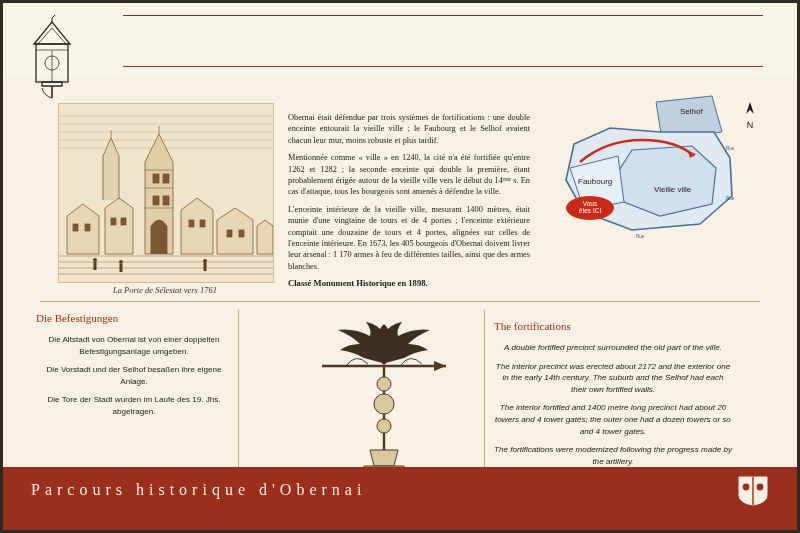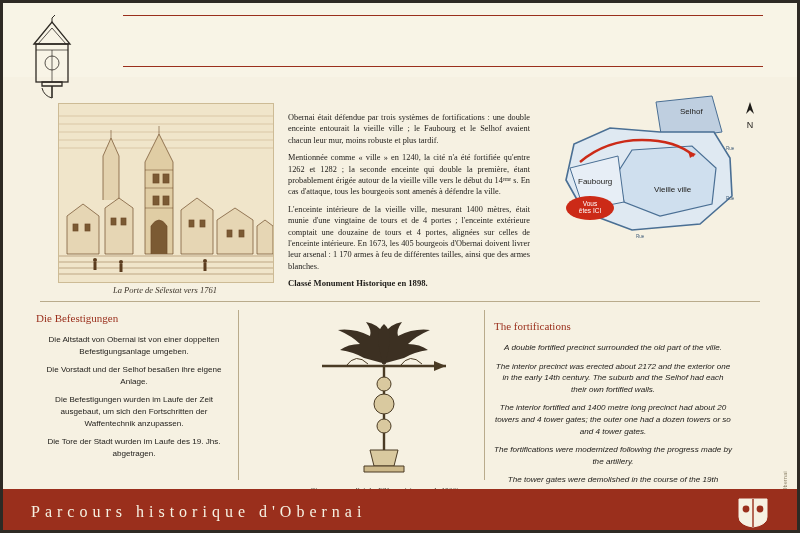--- a/index.html
+++ b/index.html
@@ -206,21 +206,21 @@
     font-size: 7.5px;
     color: #3a3228;
   }
 
   
   .footer {
     position: absolute;
     left: 3px;
     right: 3px;
     bottom: 3px;
-    height: 41px;
+    height: 63px;
     background: #9a2f1c;
     color: #f6f1e2;
   }
   .footer-text {
     position: absolute;
     left: 28px;
     top: 14px;
     font-family: "Liberation Serif", serif;
     font-size: 16px;
     letter-spacing: 5px;
@@ -374,21 +374,20 @@
 
   <div class="hr-main"></div>
   <div class="vline-l"></div>
   <div class="vline-r"></div>
 
   <div class="de-col">
     <div class="col-head">Die Befestigungen</div>
     <div class="body">
       <p>Die Altstadt von Obernai ist von einer doppelten Befestigungsanlage umgeben.</p>
       <p>Die Vorstadt und der Selhof besaßen ihre eigene Anlage.</p>
-      <p>Die Befestigungen wurden im Laufe der Zeit ausgebaut, um sich den Fortschritten der Waffentechnik anzupassen.</p>
       <p>Die Tore der Stadt wurden im Laufe des 19. Jhs. abgetragen.</p>
     </div>
   </div>
 
   <div class="vane">
     <svg width="196" height="180" viewBox="0 0 196 180">
       <g stroke="#4a3b24" fill="#e8dcc0" stroke-width="1">
 
         <path d="M98 34 q-6 -10 -18 -12 q6 8 4 14 q-16 -8 -32 -6 q14 6 22 14 q-12 0 -20 6 q14 2 24 8 l22 6 Z" fill="#3c3022" stroke="none"></path>
         <path d="M98 34 q6 -10 18 -12 q-6 8 -4 14 q16 -8 32 -6 q-14 6 -22 14 q12 0 20 6 q-14 2 -24 8 l-22 6 Z" fill="#3c3022" stroke="none"></path>

